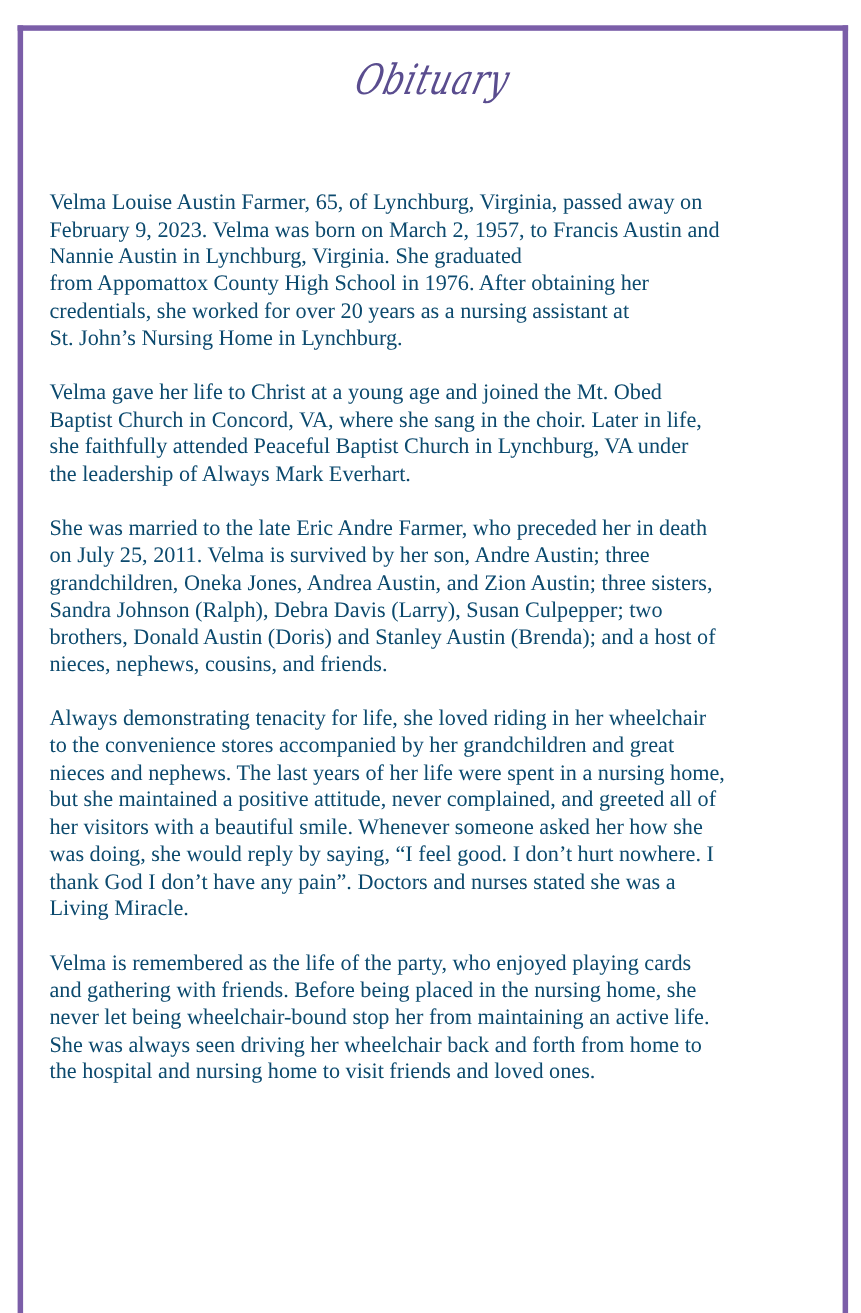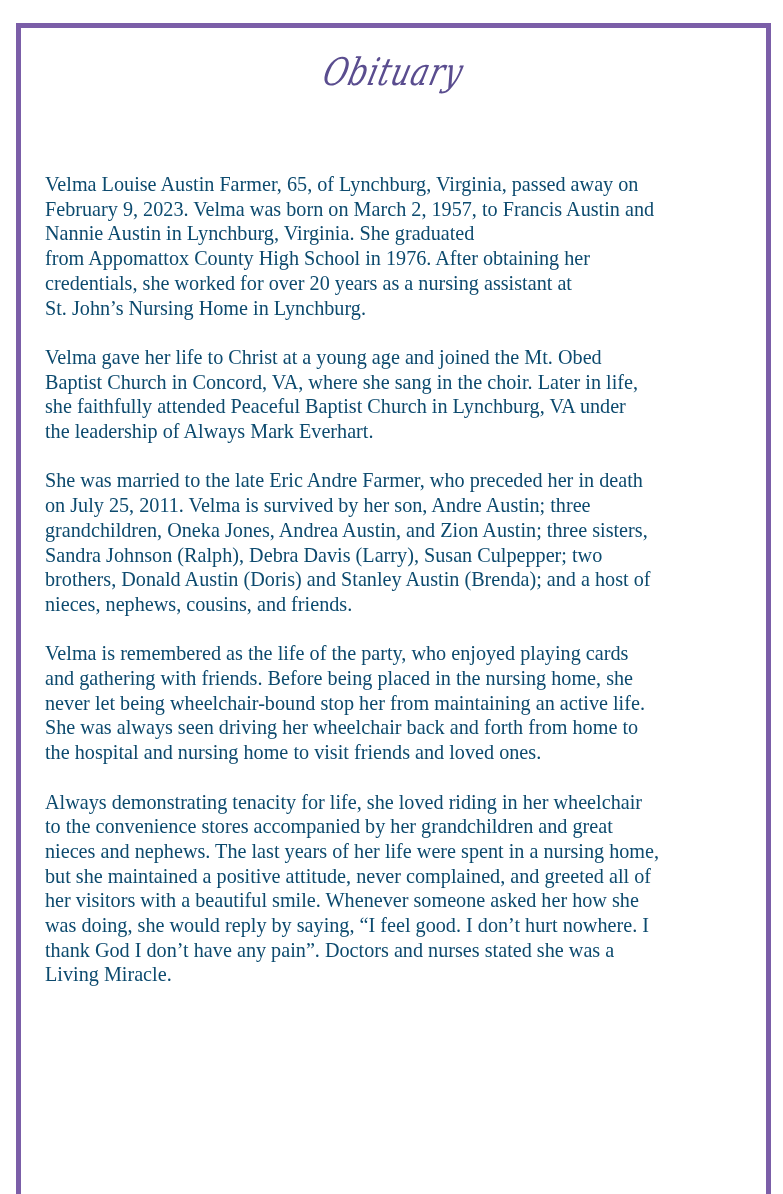--- a/index.html
+++ b/index.html
@@ -71,27 +71,27 @@
     <p class="para">Velma gave her life to Christ at a young age and joined the Mt. Obed
 Baptist Church in Concord, VA, where she sang in the choir. Later in life,
 she faithfully attended Peaceful Baptist Church in Lynchburg, VA under
 the leadership of Always Mark Everhart.</p>
     <p class="para">She was married to the late Eric Andre Farmer, who preceded her in death
 on July 25, 2011. Velma is survived by her son, Andre Austin; three
 grandchildren, Oneka Jones, Andrea Austin, and Zion Austin; three sisters,
 Sandra Johnson (Ralph), Debra Davis (Larry), Susan Culpepper; two
 brothers, Donald Austin (Doris) and Stanley Austin (Brenda); and a host of
 nieces, nephews, cousins, and friends.</p>
-    <p class="para">Velma is remembered as the life of the party, who enjoyed playing cards
-and gathering with friends. Before being placed in the nursing home, she
-never let being wheelchair-bound stop her from maintaining an active life.
-She was always seen driving her wheelchair back and forth from home to
-the hospital and nursing home to visit friends and loved ones.</p>
     <p class="para">Always demonstrating tenacity for life, she loved riding in her wheelchair
 to the convenience stores accompanied by her grandchildren and great
 nieces and nephews. The last years of her life were spent in a nursing home,
 but she maintained a positive attitude, never complained, and greeted all of
 her visitors with a beautiful smile. Whenever someone asked her how she
 was doing, she would reply by saying, “I feel good. I don’t hurt nowhere. I
 thank God I don’t have any pain”. Doctors and nurses stated she was a
 Living Miracle.</p>
+    <p class="para">Velma is remembered as the life of the party, who enjoyed playing cards
+and gathering with friends. Before being placed in the nursing home, she
+never let being wheelchair-bound stop her from maintaining an active life.
+She was always seen driving her wheelchair back and forth from home to
+the hospital and nursing home to visit friends and loved ones.</p>
   </div>
 </div>
 
 </body></html>

